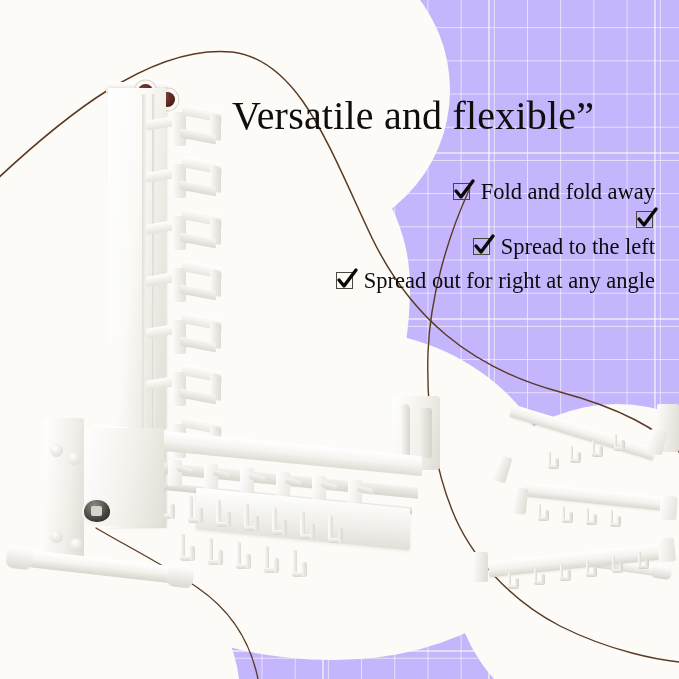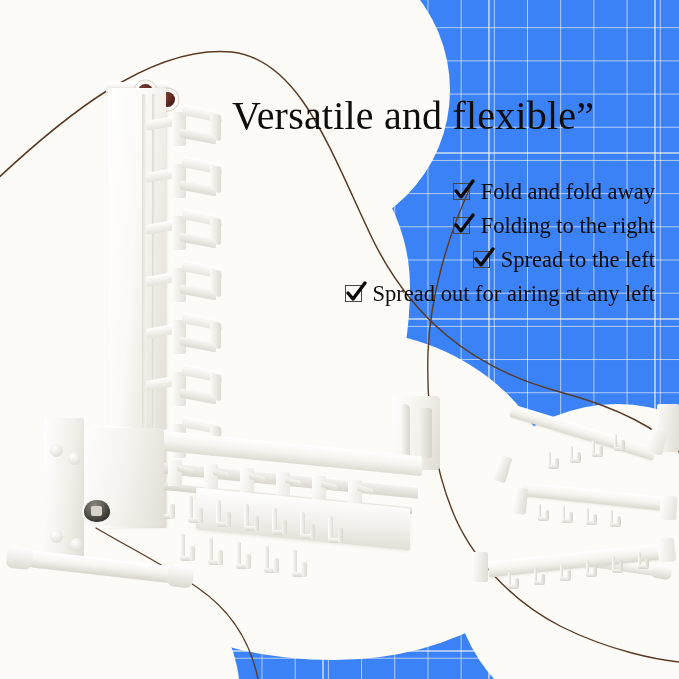--- a/index.html
+++ b/index.html
@@ -4,21 +4,21 @@
 <title>Versatile and flexible</title>
 <style>
   html,body{margin:0;padding:0;}
   body{
     width:679px;height:679px;overflow:hidden;
     font-family:"Liberation Serif", serif;
     background:#e3d7c3;
   }
   #stage{
     position:relative;width:679px;height:679px;overflow:hidden;
-    background:#3b82f6;
+    background:#c4b5fd;
   }
   
   .grid{
     position:absolute;inset:0;
     background-image:
       linear-gradient(to right, rgba(255,252,244,.62) 1.4px, transparent 1.4px),
       linear-gradient(to bottom, rgba(255,252,244,.62) 1.4px, transparent 1.4px);
     background-size:33.2px 33.2px;
     background-position:-4px -6px;
   }
@@ -569,39 +569,38 @@
       <span>Fold and fold away</span>
     </div>
 
     <div class="feat">
       <span class="cbox">
         <span class="bx"></span>
         <svg width="24" height="24" viewBox="0 0 24 24">
             <path d="M4 13 L9 19 L21 3" fill="none" stroke="#0b0907" stroke-width="3.4" stroke-linecap="round" stroke-linejoin="round"></path>
           </svg>
       </span>
-      <span>Folding to the right</span>
     </div>
 
     <div class="feat">
       <span class="cbox">
         <span class="bx"></span>
         <svg width="24" height="24" viewBox="0 0 24 24">
             <path d="M4 13 L9 19 L21 3" fill="none" stroke="#0b0907" stroke-width="3.4" stroke-linecap="round" stroke-linejoin="round"></path>
           </svg>
       </span>
       <span>Spread to the left</span>
     </div>
 
 
     <div class="feat">
       <span class="cbox">
         <span class="bx"></span>
         <svg width="24" height="24" viewBox="0 0 24 24">
             <path d="M4 13 L9 19 L21 3" fill="none" stroke="#0b0907" stroke-width="3.4" stroke-linecap="round" stroke-linejoin="round"></path>
           </svg>
       </span>
-      <span>Spread out for airing at any left</span>
+      <span>Spread out for right at any angle</span>
     </div>
 
   </div>
 
 </div>
 
 </body></html>

